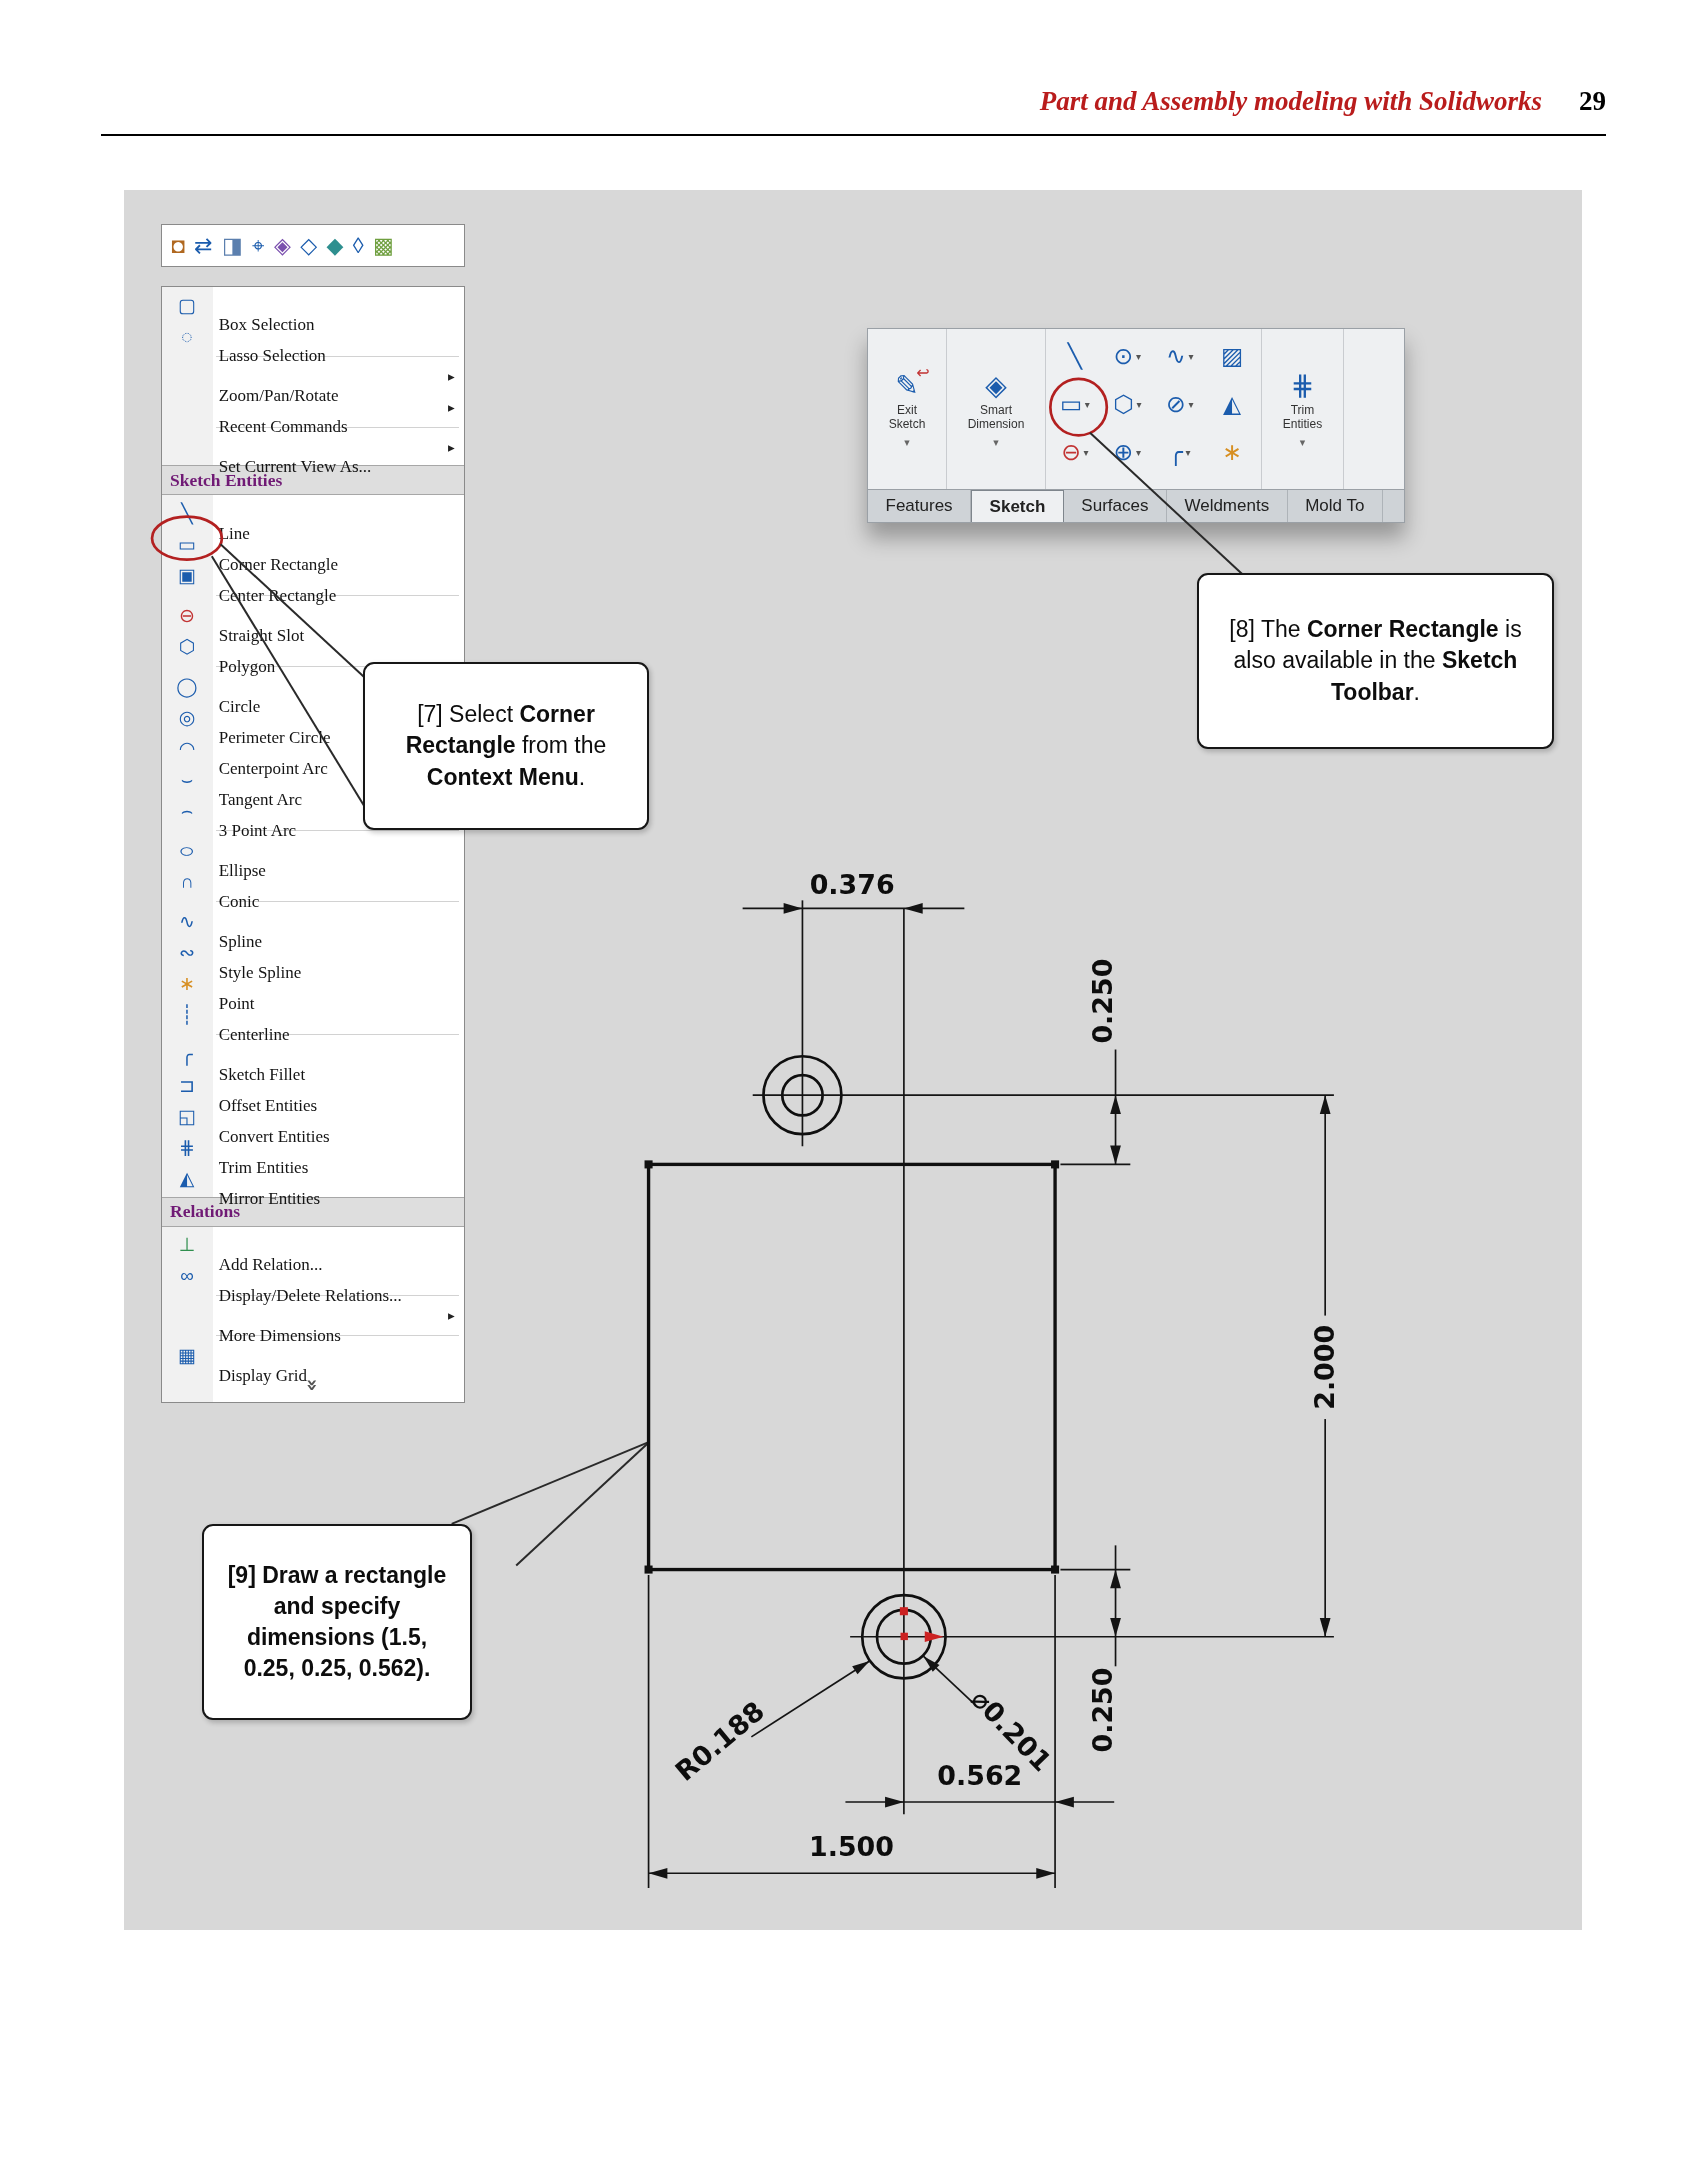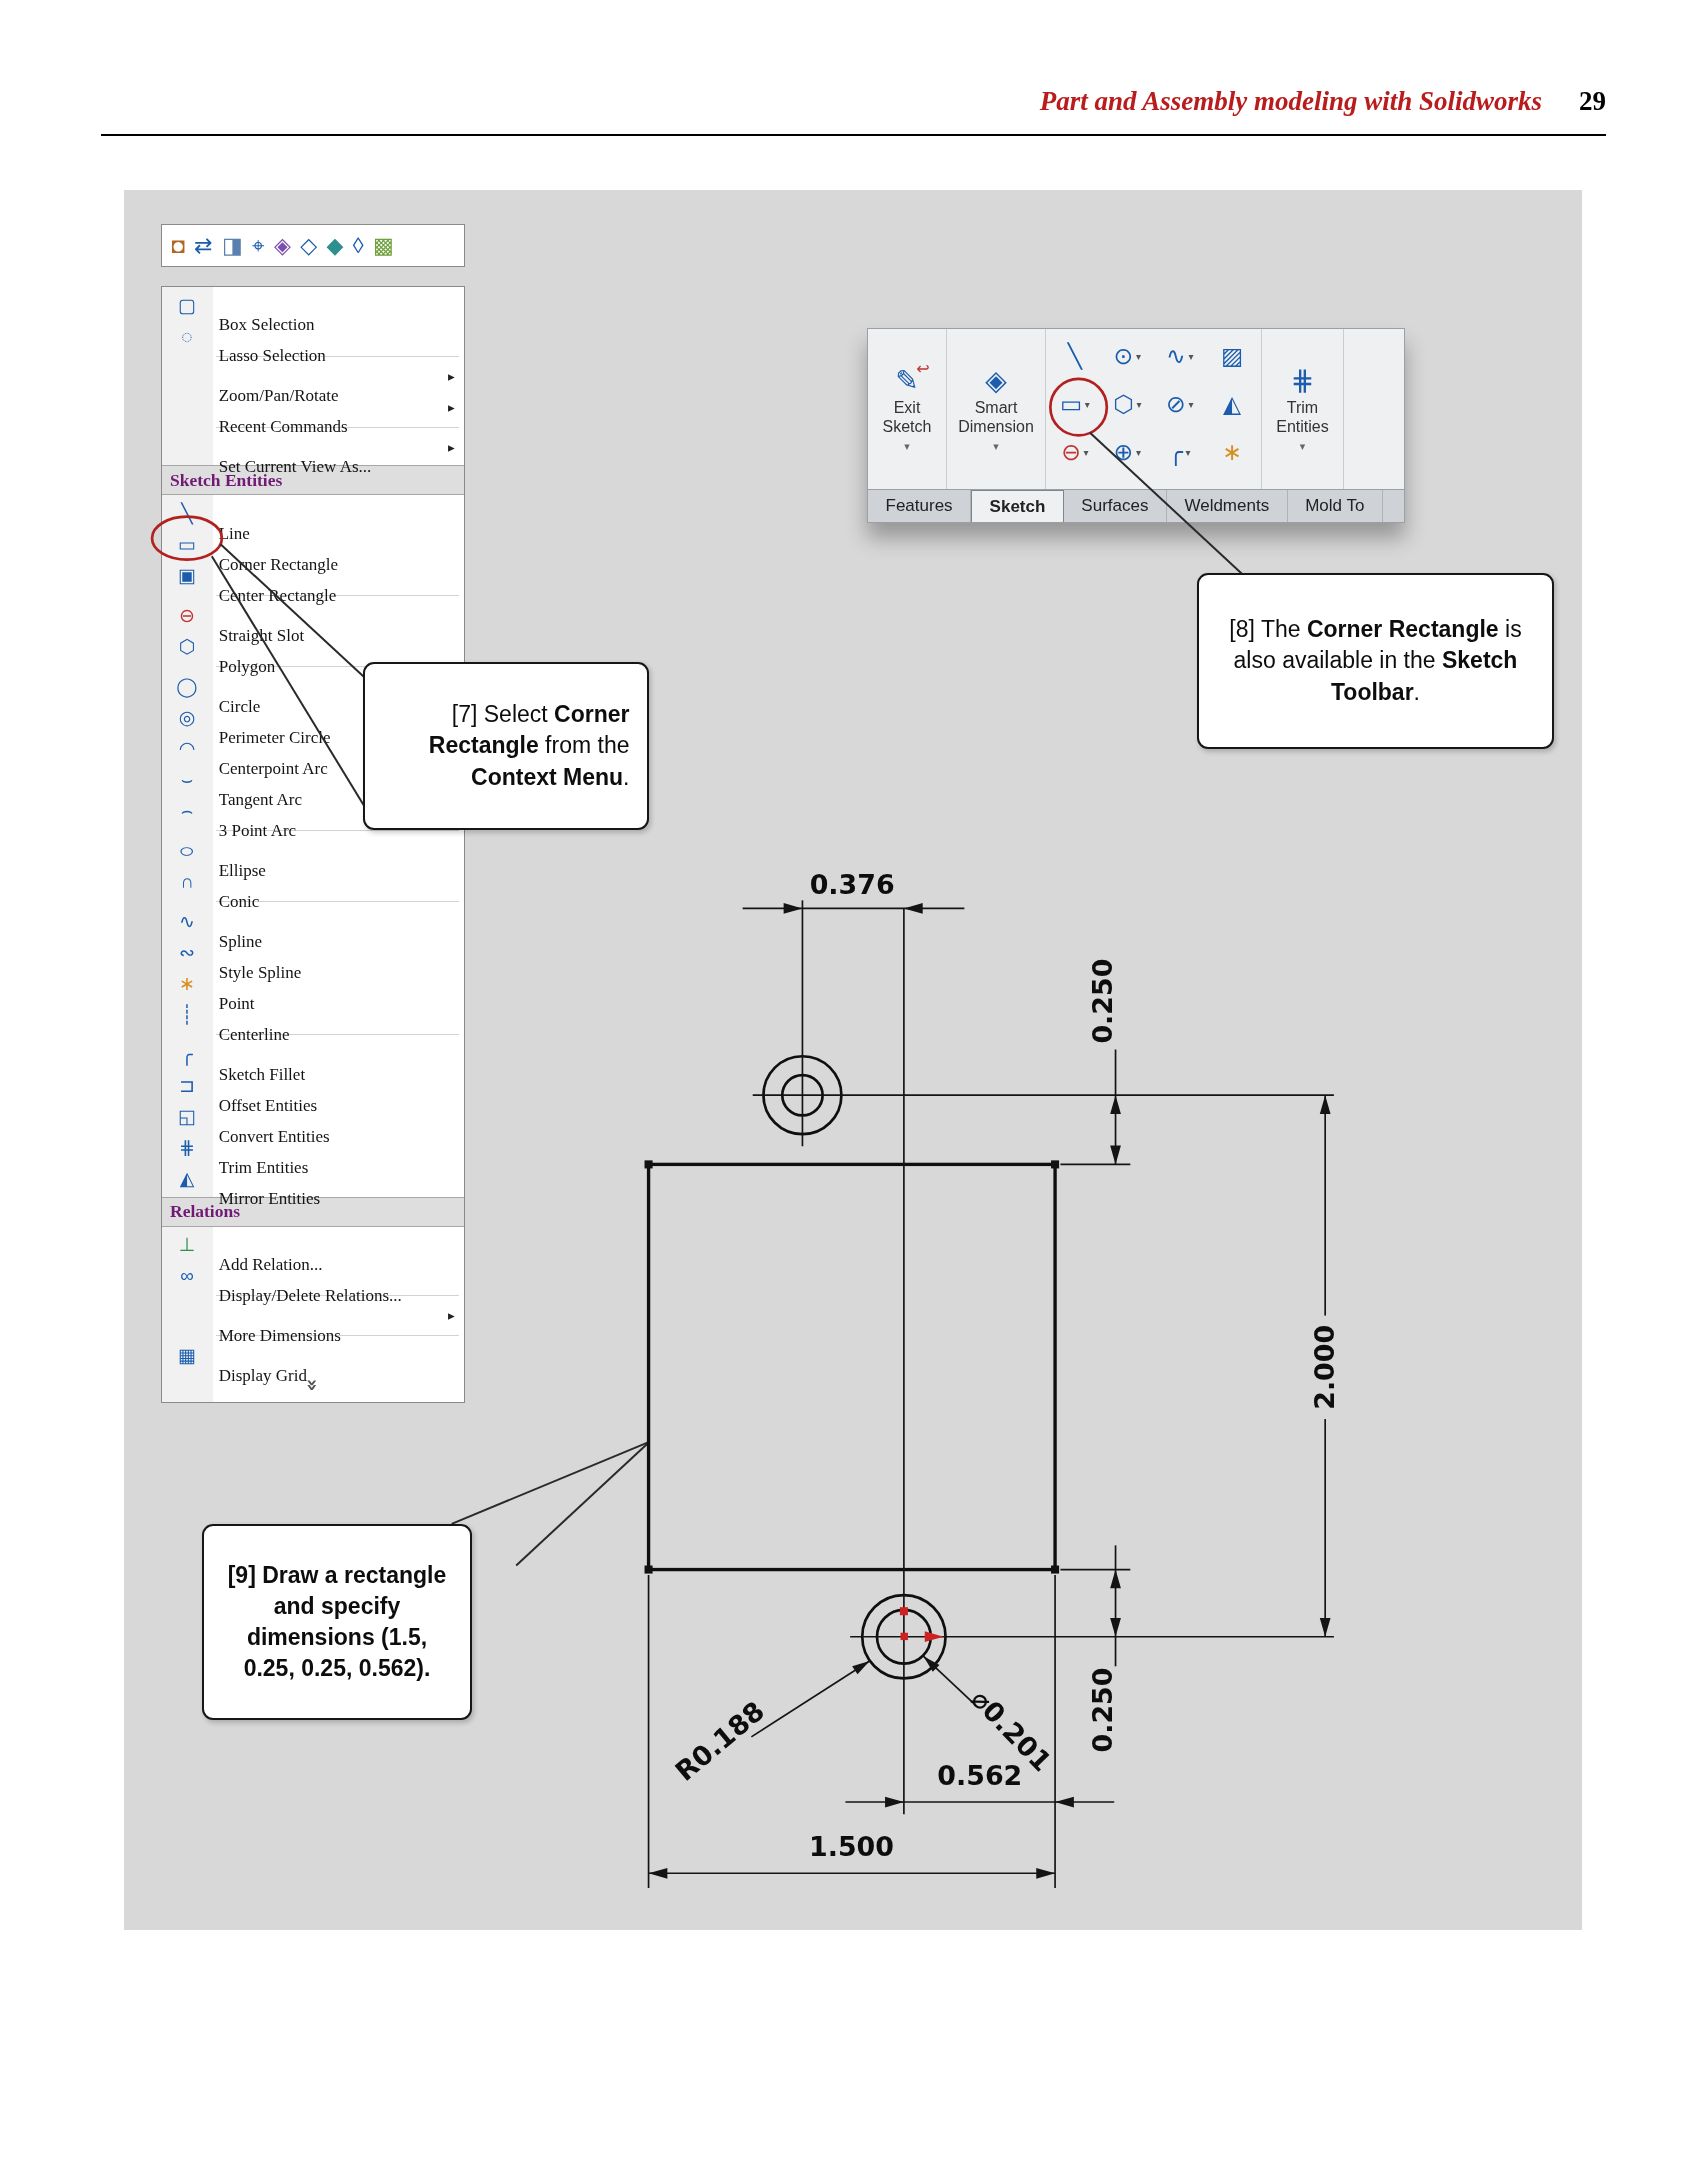--- a/index.html
+++ b/index.html
@@ -50,39 +50,39 @@
           border:1.3px solid #9aa0a6;box-sizing:border-box;z-index:1;
           box-shadow:0 15px 20px rgba(0,0,0,.30);}
   .ribbon-top{display:flex;height:160px;align-items:stretch;}
   .rb-btn{display:flex;flex-direction:column;align-items:center;justify-content:center;gap:4px;
           border-right:0.7px solid #c9ccd0;padding:5.4px 2.7px 2.7px 2.7px;box-sizing:border-box;}
   .rb-exit{width:79px;}
   .rb-smart{width:99px;}
   .rb-trim{width:82px;}
   .bicon{position:relative;font-size:28px;line-height:1;color:#1b5cad;}
   .bicon .ovr{position:absolute;right:-10.8px;top:-6.7px;font-size:16px;color:#c23333;}
-  .rb-lbl{font-size:16px;color:#333;text-align:center;line-height:1.15;}
+  .rb-lbl{font-size:12px;color:#333;text-align:center;line-height:1.15;}
   .rb-drop{font-size:10.8px;color:#666;}
   .rb-grid{width:216px;display:grid;grid-template-columns:repeat(4,1fr);grid-auto-rows:48px;
            align-items:center;justify-items:center;padding:4px 2.7px;box-sizing:border-box;
            border-right:0.7px solid #c9ccd0;}
   .tool{display:flex;align-items:center;gap:2.7px;font-size:23.5px;line-height:1;color:#1b5cad;cursor:default;}
   .tool .dd{font-size:10px;color:#555;}
   .rb-tabs{display:flex;height:32px;background:#cfd3d7;border-top:0.7px solid #9aa0a6;overflow:hidden;}
   .tab{display:flex;align-items:center;justify-content:center;padding:0 17.5px;font-size:17px;
        color:#222;border-right:0.7px solid #aeb3b8;white-space:nowrap;}
   .tab.active{background:#eef0f2;font-weight:700;border:0.7px solid #7e858c;border-bottom:none;}
 
   
   .callout{position:absolute;background:#fff;border:2px solid #161616;border-radius:11px;
            display:flex;align-items:center;justify-content:center;text-align:center;
            padding:13.4px 17.5px;box-sizing:border-box;font-size:23px;color:#0d0d0d;line-height:1.35;
            box-shadow:2px 2.7px 5.4px rgba(0,0,0,.2);z-index:6;}
   .callout b{font-weight:700;}
-  .c7{left:363px;top:662px;width:286px;height:168px;text-align:right;}
+  .c7{left:363px;top:662px;width:286px;height:168px;}
   .c8{left:1197px;top:573px;width:357px;height:176px;}
   .c9{left:202px;top:1524px;width:270px;height:196px;font-weight:600;}
 
   
   .overlay{position:absolute;left:0;top:0;width:1707px;height:2183px;z-index:5;pointer-events:none;}
   .dim{font:600 40px "DejaVu Sans",sans-serif;fill:#0d0d0d;}
 </style>
 </head>
 <body>
 

